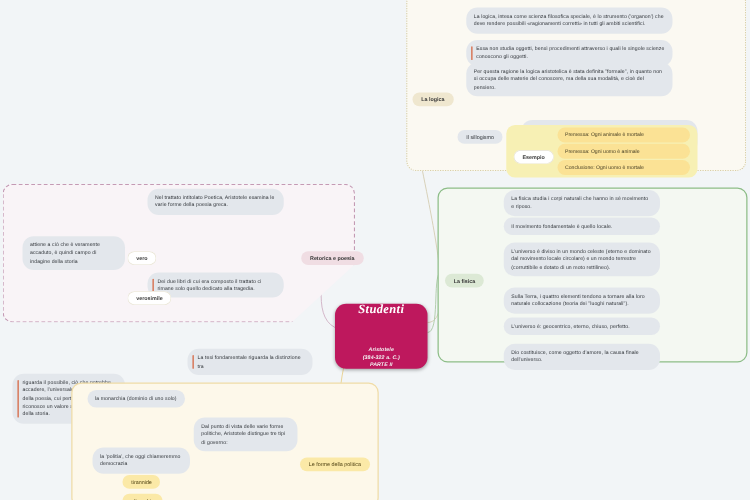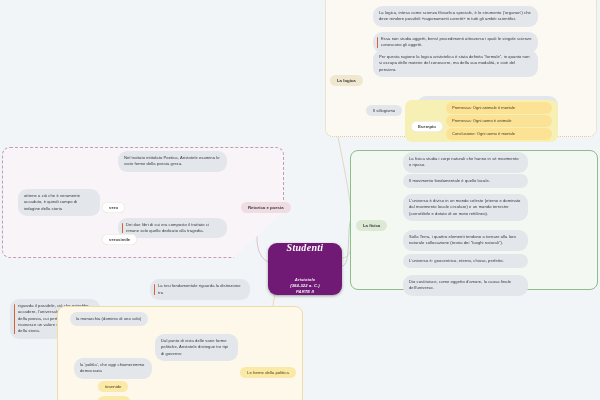--- a/index.html
+++ b/index.html
@@ -50,21 +50,21 @@
     clip-path:polygon(0 0,100% 0,100% 58%,82% 100%,0 100%);
   }
   #region-politica{
     left:57px;top:306px;width:246px;height:100px;
     background:#fdf8ea;border:1px solid #f0dca6;
   }
 
   
   #central{
     position:absolute;left:268px;top:243px;width:74px;height:52px;
-    background:#701a75;border-radius:9px;
+    background:#be185d;border-radius:9px;
     display:flex;flex-direction:column;align-items:center;justify-content:center;
     box-shadow:0 1px 3px rgba(0,0,0,.35);
     gap:20px;
   }
   #central .brand{
     color:#fff;font-family:"Liberation Serif","DejaVu Serif",serif;
     font-size:10px;font-weight:bold;font-style:italic;letter-spacing:.3px;
     line-height:1;margin-bottom:4px;
   }
   #central .sub{

